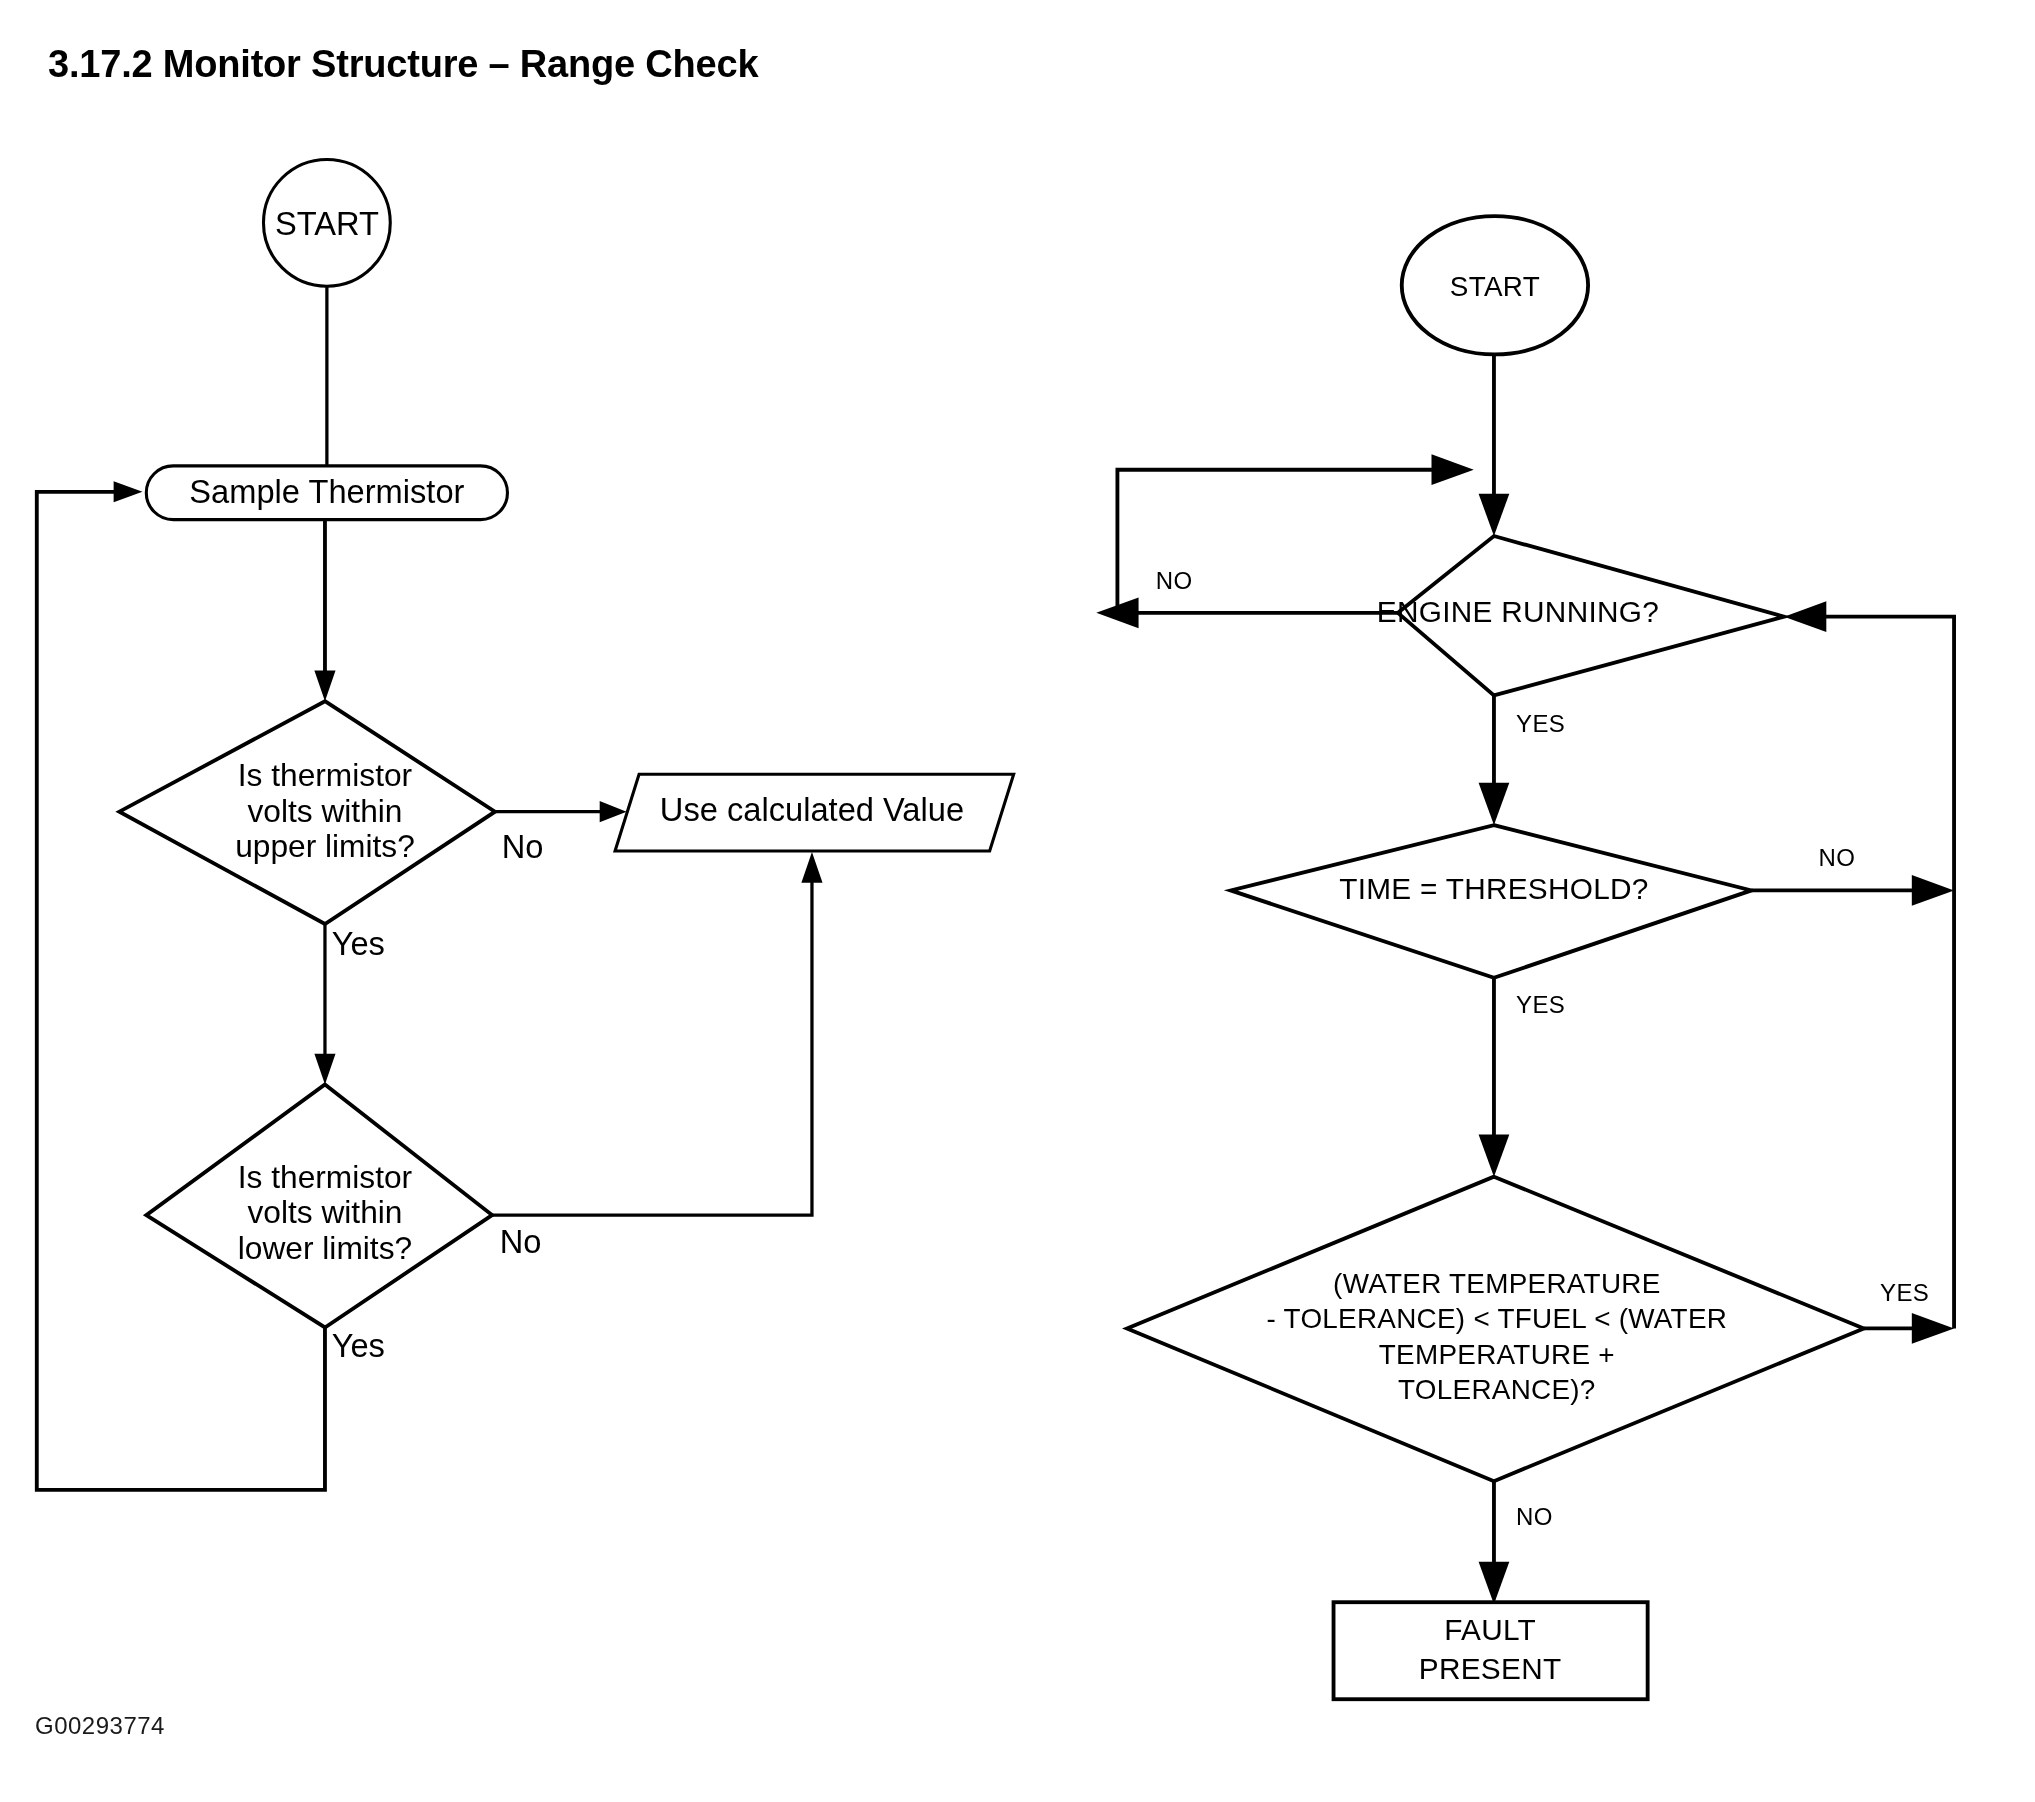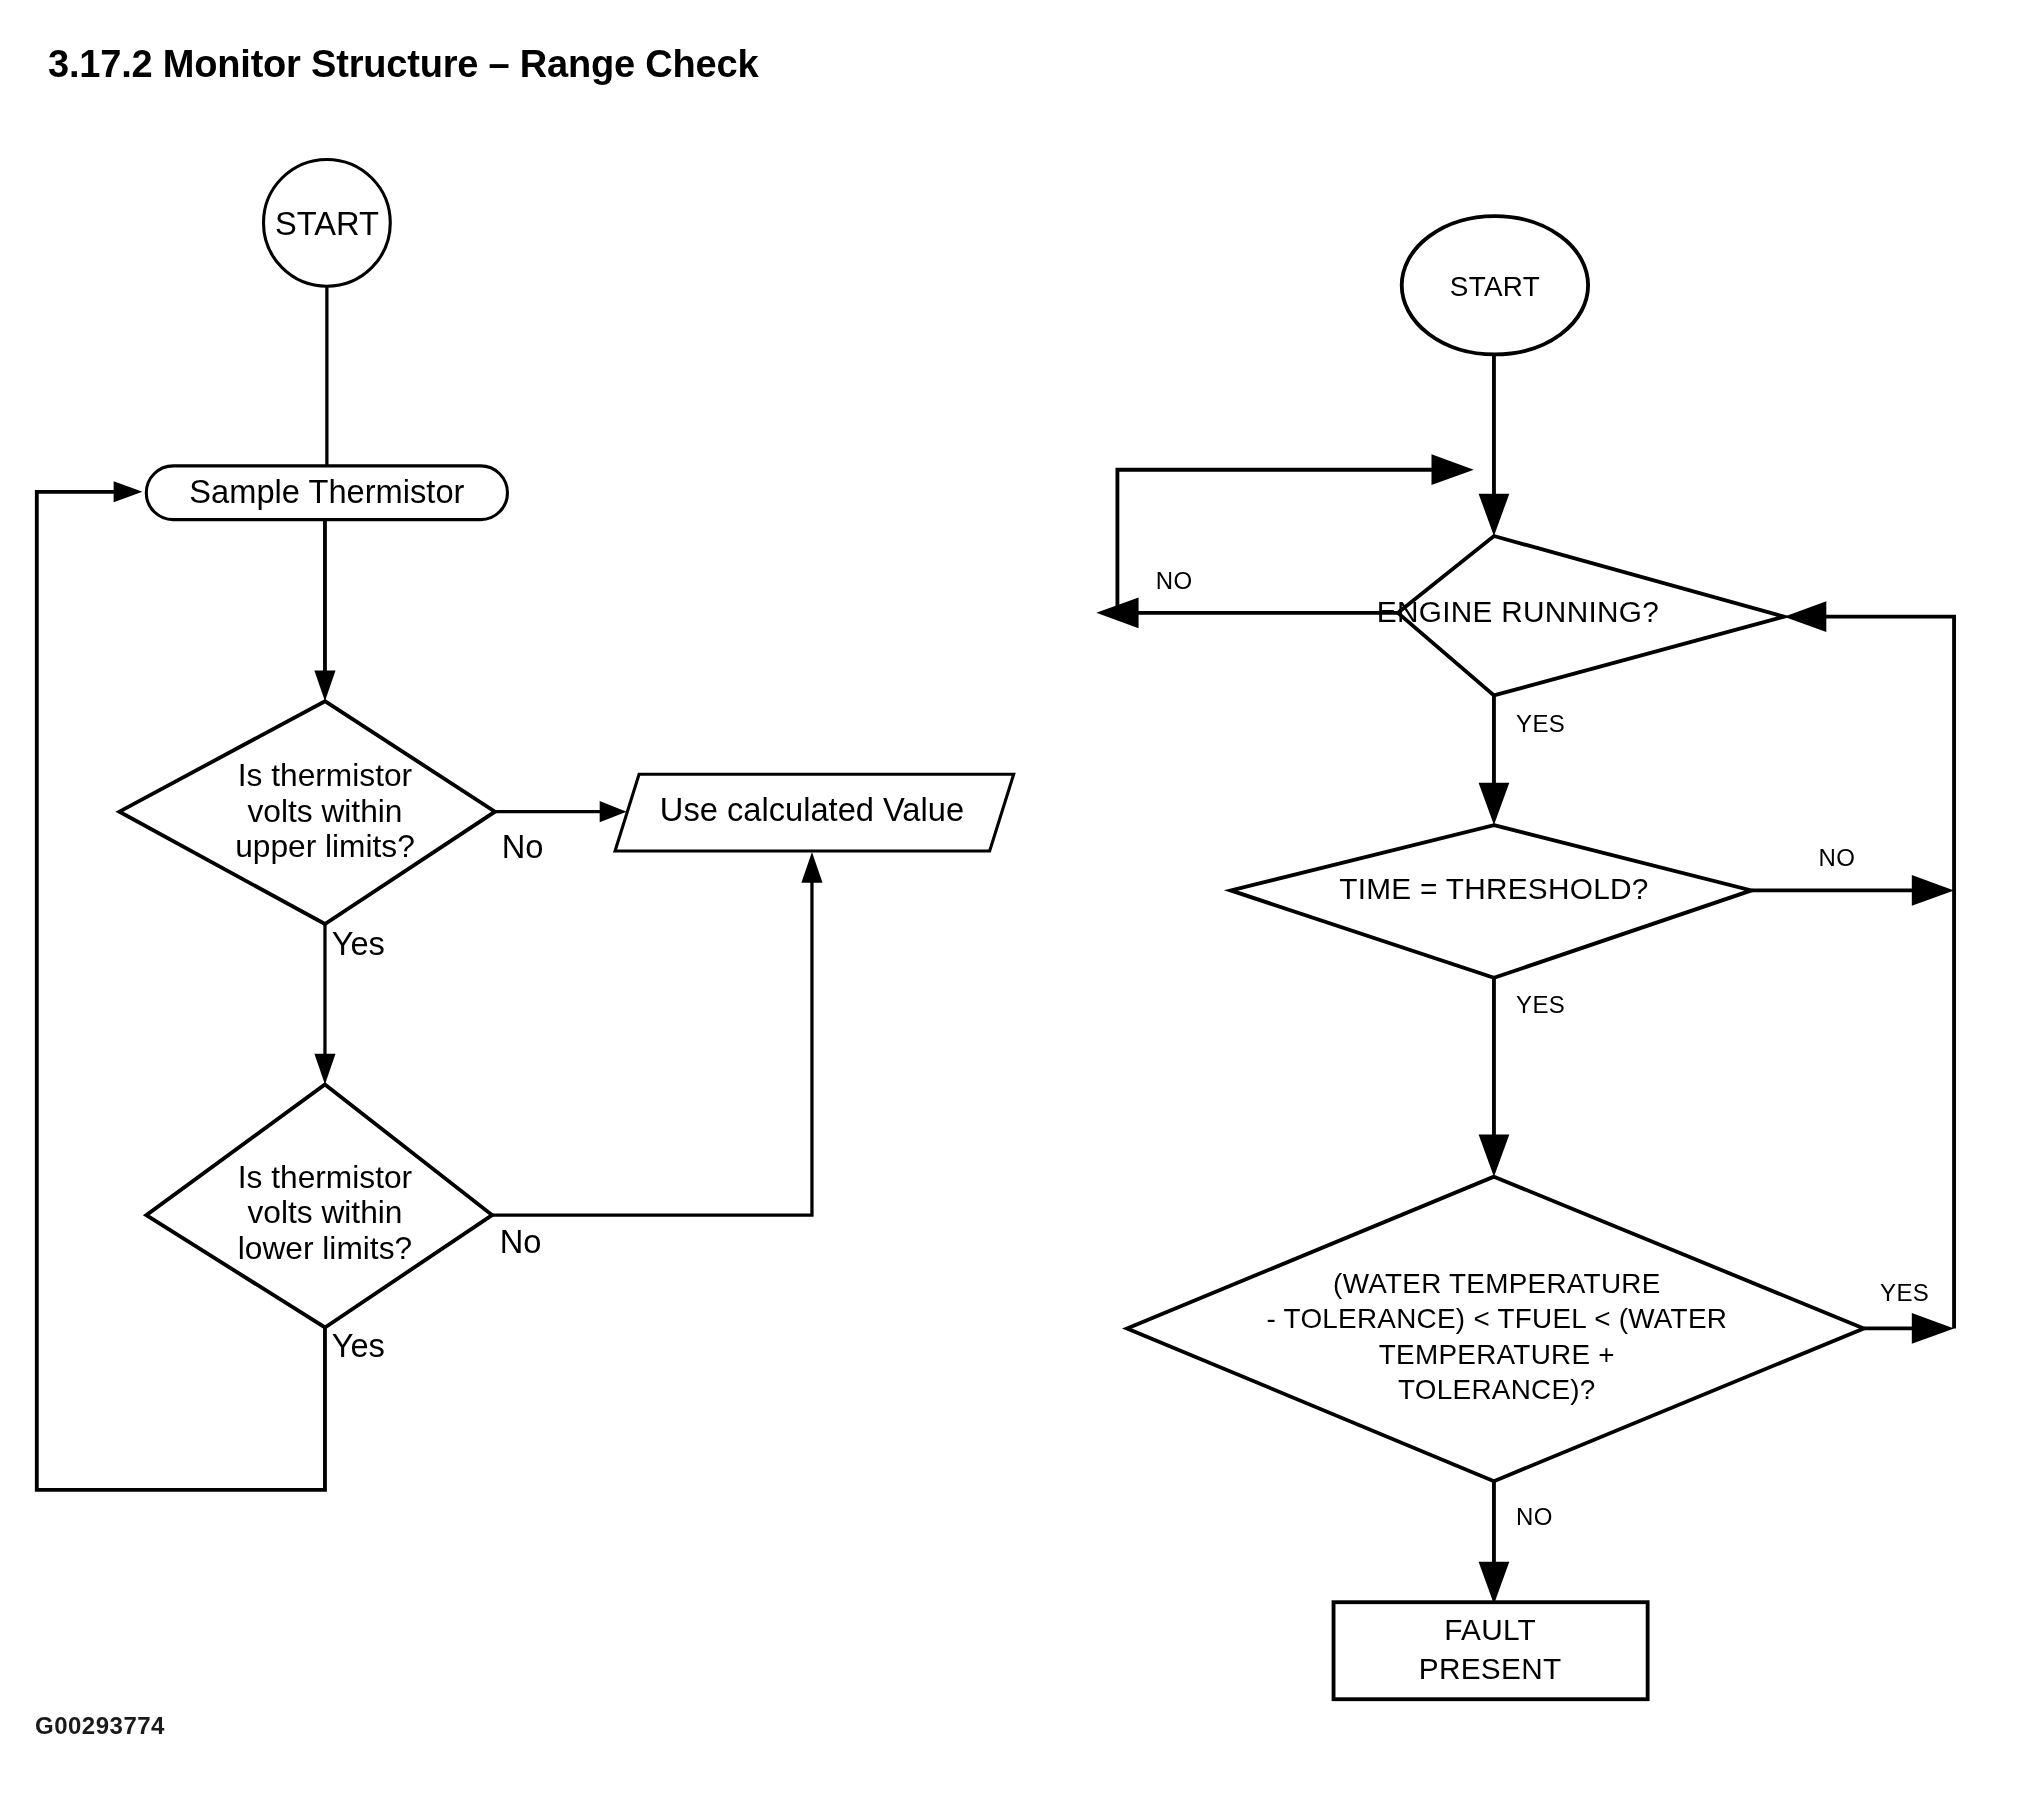--- a/index.html
+++ b/index.html
@@ -32,21 +32,20 @@
   #title-left  { left: 48px;  top: 42px; width: 961px; }
   #title-right { left: 1252px; top: 42px; width: 672px; }
 
   #footer-code {
     position: absolute;
     left: 35px;
     top: 1712px;
     font-size: 24px;
     letter-spacing: 0.5px;
     color: #1a1a1a;
-    font-weight: bold;
   }
 
   svg { position: absolute; left: 0; top: 0; }
   .shape {
     fill: #ffffff;
     stroke: #000000;
     stroke-width: 4;
     stroke-linejoin: miter;
   }
   .shape-thin { stroke-width: 3.2; }

